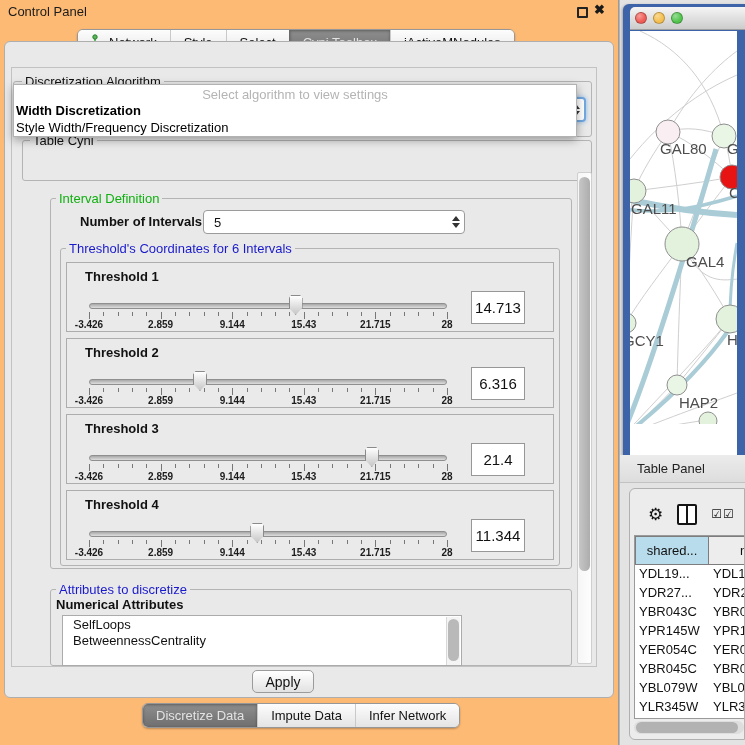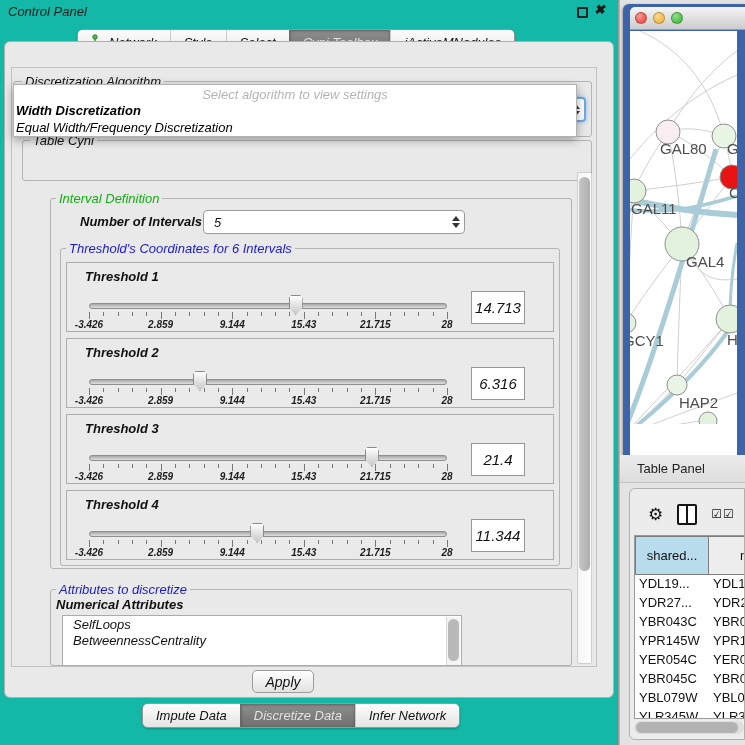--- a/index.html
+++ b/index.html
@@ -1,21 +1,21 @@
 <!DOCTYPE html>
 <html><head>
 <meta charset="utf-8">
 <style>
   * { box-sizing: border-box; }
   html,body { margin:0; padding:0; width:745px; height:745px; }
   body { font-family:"Liberation Sans", sans-serif; background:#e3e3e3; position:relative; overflow:hidden; font-size:13px; color:#111; }
   .abs { position:absolute; }
 
   
-  #control-panel { left:0; top:0; width:619px; height:745px; background:#14b8a6; border-right:1px solid #9a9a9a;font-style:italic; }
+  #control-panel { left:0; top:0; width:619px; height:745px; background:#fdba74; border-right:1px solid #9a9a9a; }
   #cp-titlebar { left:0; top:0; width:619px; height:22px; }
   #cp-title { left:8px; top:4px; font-size:13px; color:#1b1b1b; }
   #cp-float-icon { left:577px; top:7px; width:11px; height:11px; border:2px solid #222; border-radius:1px; background:transparent; }
   #cp-close-icon { left:594px; top:2px; font-size:13px; font-weight:bold; color:#1a1a1a; }
 
   .tabbar { display:flex; align-items:stretch; border:1px solid #979797; border-radius:6px; overflow:hidden;
             background:linear-gradient(#fdfdfd,#e8e8e8); box-shadow:0 1px 2px rgba(0,0,0,.25); }
   .tab { padding:4px 13px; font-size:13px; color:#111; display:flex; align-items:center; gap:5px; border-left:1px solid #c9c9c9; background:linear-gradient(#fdfdfd,#e4e4e4); white-space:nowrap; }
   .tab:first-child { border-left:none; }
   .tab.selected { background:linear-gradient(#8e8e8e,#6f6f6f); color:#e3e3e3; border-left-color:#6a6a6a; box-shadow:inset 0 1px 3px rgba(0,0,0,.35); }
@@ -78,21 +78,21 @@
   #table-panel-header { left:620px; top:455px; width:125px; height:28px; background:linear-gradient(#ececec,#dddddd); border-bottom:1px solid #c2c2c2; }
   #table-panel-title { left:637px; top:461px; font-size:13px; color:#222; }
 
   #table-panel { left:629px; top:488px; width:116px; height:252px; background:#ececec; border:1px solid #b0b0b0; border-radius:6px 0 0 6px; overflow:hidden; }
   .tp-toolbar { position:absolute; left:0; top:10px; width:116px; height:30px; display:flex; align-items:center; gap:14px; padding-left:18px; }
   #tp-gear { font-size:17px; color:#141414; }
   #tp-split { width:20px; height:21px; border:2px solid #141414; border-radius:2px; position:relative; background:#fff; }
   #tp-split::after { content:""; position:absolute; left:7px; top:0; width:2px; height:17px; background:#141414; }
   #tp-checks { font-size:12px; color:#141414; letter-spacing:1px; }
   #gene-table { position:absolute; left:4px; top:46px; width:112px; height:184px; overflow:hidden; background:#fff; border:1px solid #9a9a9a; border-right:none; }
-  .g-header { display:flex; height:39px; }
+  .g-header { display:flex; height:29px; }
   .g-hcell { border:1px solid #7d7d7d; border-left:none; display:flex; align-items:center; justify-content:center; font-size:13px; flex-shrink:0; }
   .g-hcell:first-child { border-left:1px solid #7d7d7d; }
   .g-row { display:flex; height:19px; }
   .g-cell { padding:1px 0 0 4px; font-size:13px; white-space:nowrap; flex-shrink:0; }
   #tp-hscroll { position:absolute; left:4px; top:232px; width:110px; height:13px; background:#dedede; border-radius:7px; }
   #tp-hthumb { position:absolute; left:2px; top:1px; width:102px; height:11px; background:#b2b2b2; border-radius:6px; }
 </style>
 </head>
 <body>
 
@@ -331,36 +331,36 @@
         <div class="attr-item">BetweennessCentrality</div>
       </div>
     <div id="attr-scroll">
       <div id="attr-thumb"></div>
     </div>
   </div>
 
   <div class="abs" id="apply-btn">Apply</div>
 
   <div class="abs tabbar" id="bottom-tabs">
-      <div class="tab">
-        <span>Impute Data</span>
-      </div>
       <div class="tab selected">
         <span>Discretize Data</span>
+      </div>
+      <div class="tab">
+        <span>Impute Data</span>
       </div>
       <div class="tab">
         <span>Infer Network</span>
       </div>
     </div>
 
   <div class="abs" id="algo-popup">
     <div class="popup-header">Select algorithm to view settings</div>
     <div id="popup-items">
         <div class="popup-item bold">Width Discretization</div>
-        <div class="popup-item">Equal Width/Frequency Discretization</div>
+        <div class="popup-item">Style Width/Frequency Discretization</div>
       </div>
   </div>
 </div>
 
 <div class="abs" id="right-region"></div>
 
 <div class="abs" id="net-window"></div>
 <div class="abs" id="net-titlebar">
   <div id="traffic-lights">
       <div class="tlight" style="left: 5px; background: radial-gradient(circle at 35% 30%, rgba(255, 255, 255, 0.4), transparent 60%), rgb(240, 92, 86);"></div>

